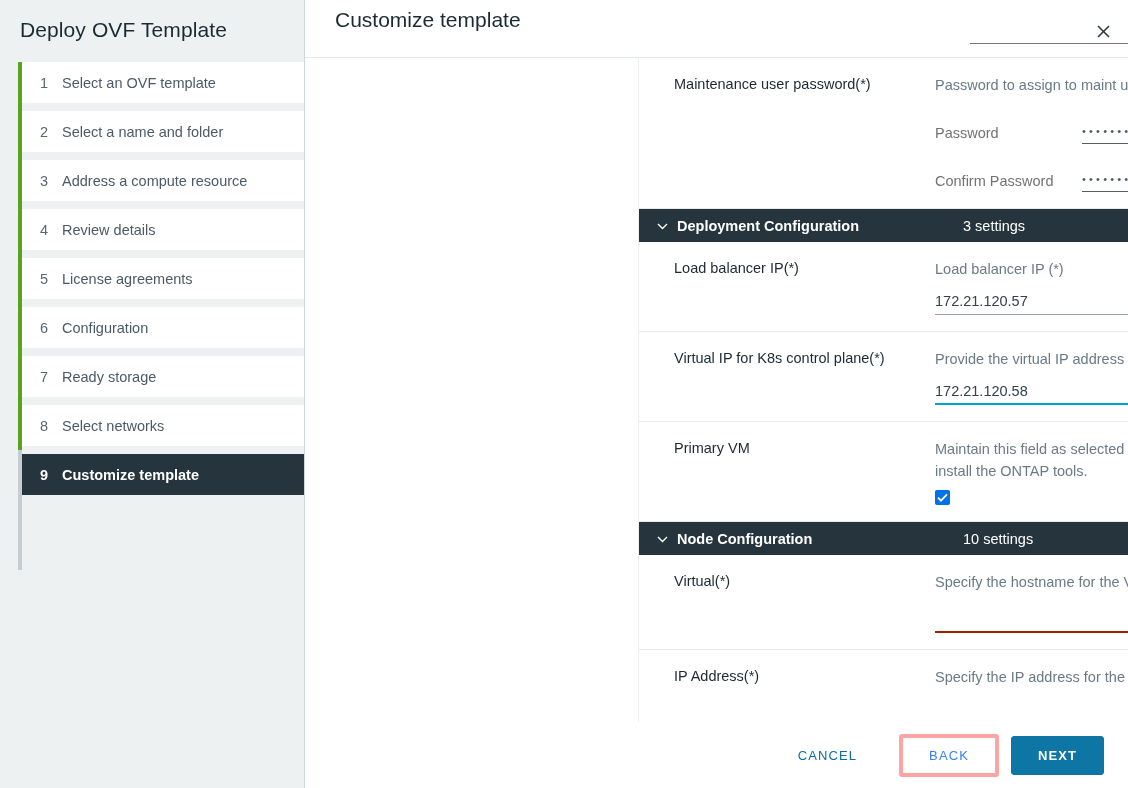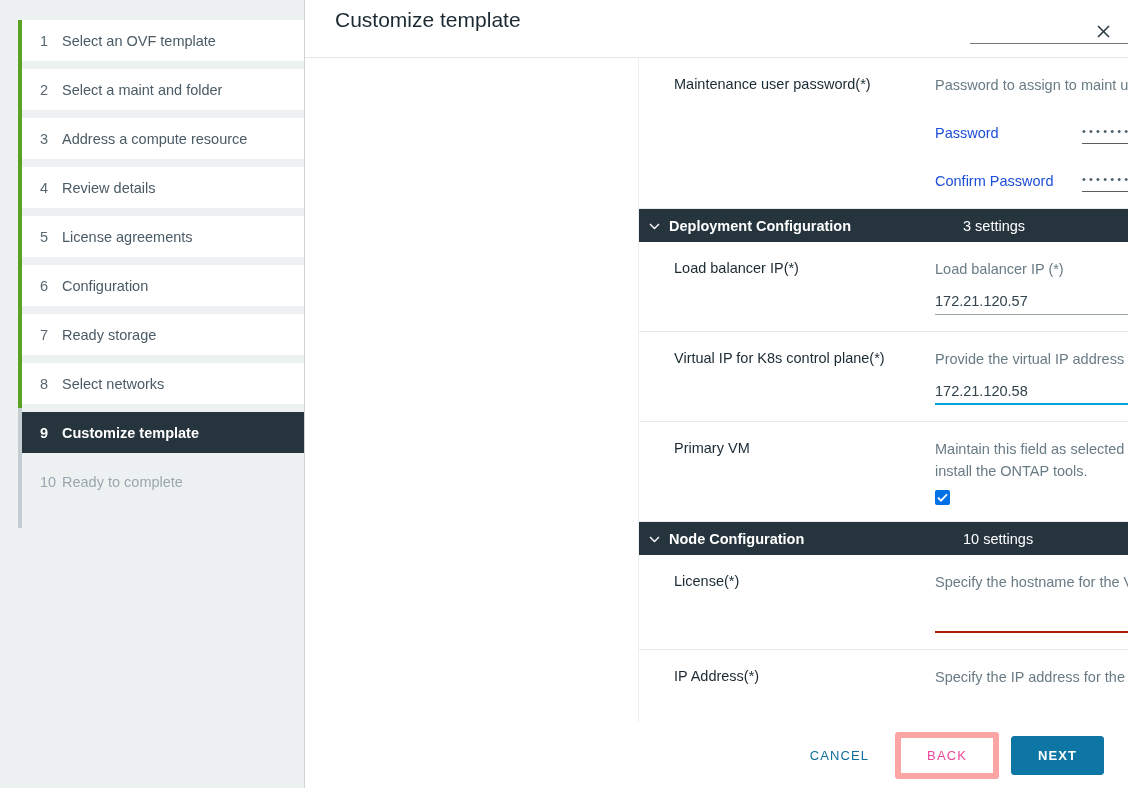--- a/index.html
+++ b/index.html
@@ -169,21 +169,21 @@
   
   .pw-line {
     display: flex;
     align-items: center;
     margin-top: 26px;
   }
   .pw-label {
     width: 147px;
     flex: 0 0 147px;
     font-size: 14.5px;
-    color: #1d4ed8;
+    color: #737373;
   }
   .pw-field {
     position: relative;
     width: 253px;
     border-bottom: 1px solid #565e62;
     height: 22px;
     display: flex;
     align-items: center;
   }
   .dots {
@@ -229,21 +229,21 @@
     display: flex;
     align-items: center;
     background: #26343d;
     height: 33px;
     color: #ffffff;
     font-size: 14.5px;
   }
   .section-head .sh-title {
     width: 296px;
     flex: 0 0 296px;
-    padding-left: 10px;
+    padding-left: 18px;
     display: flex;
     align-items: center;
     font-weight: bold;
   }
   .chev {
     margin-right: 9px;
     display: inline-flex;
   }
   .section-head .sh-count { font-size: 14.5px; margin-left: 28px; }
 
@@ -268,53 +268,55 @@
     font-family: "Liberation Sans", sans-serif;
     text-align: right;
   }
   .btn-link {
     color: #0d6e9e;
     background: none;
     border: none;
     padding: 8px 14px;
   }
   .btn-outline {
-    color: #ec4899;
+    color: #3b82f6;
     background: #fff;
-    border: 6px solid #fca5a5;
+    border: 4px solid #fca5a5;
     border-radius: 3px;
     padding: 10px 26px;
+    margin-left: 16px;
   }
   .btn-primary {
     color: #ffffff;
     background: #0d76a4;
     border: 1px solid #0d76a4;
     border-radius: 3px;
     padding: 11px 26px;
     font-weight: bold;
   }
 </style>
 </head>
 <body>
 
 <div class="app">
 
   <div class="sidebar">
+    <div class="sidebar-title">Deploy OVF Template</div>
 
     <div class="steps">
       <div class="progress-track"></div>
       <div class="progress-fill"></div>
 
       <div class="step">
         <span class="num">1</span>
         <span>Select an OVF template</span>
       </div>
       <div class="step">
         <span class="num">2</span>
-        <span>Select a maint and folder</span>
+        <span>Select a name and folder</span>
       </div>
       <div class="step">
         <span class="num">3</span>
         <span>Address a compute resource</span>
       </div>
       <div class="step">
         <span class="num">4</span>
         <span>Review details</span>
       </div>
       <div class="step">
@@ -329,24 +331,20 @@
         <span class="num">7</span>
         <span>Ready storage</span>
       </div>
       <div class="step">
         <span class="num">8</span>
         <span>Select networks</span>
       </div>
       <div class="step active">
         <span class="num">9</span>
         <span>Customize template</span>
-      </div>
-      <div class="step disabled">
-        <span class="num">10</span>
-        <span>Ready to complete</span>
       </div>
     </div>
   </div>
 
   <div class="main">
 
     <div class="main-header">
       <div class="main-title">Customize template</div>
       <div class="close-btn">
         <svg width="15" height="15" viewBox="0 0 15 15">
@@ -434,21 +432,21 @@
               <svg width="11" height="8" viewBox="0 0 11 8">
                 <polyline points="1,2 5.5,6.5 10,2" fill="none" stroke="#ffffff" stroke-width="1.4"></polyline>
               </svg>
             </span>
             <span>Node Configuration</span>
           </div>
           <div class="sh-count">10 settings</div>
         </div>
 
         <div class="row">
-          <div class="label">License(*)</div>
+          <div class="label">Virtual(*)</div>
           <div class="content">
             <div class="desc">Specify the hostname for the VM</div>
             <div class="inputline error">
               <span></span>
 
             </div>
           </div>
         </div>
 
         <div class="row">

